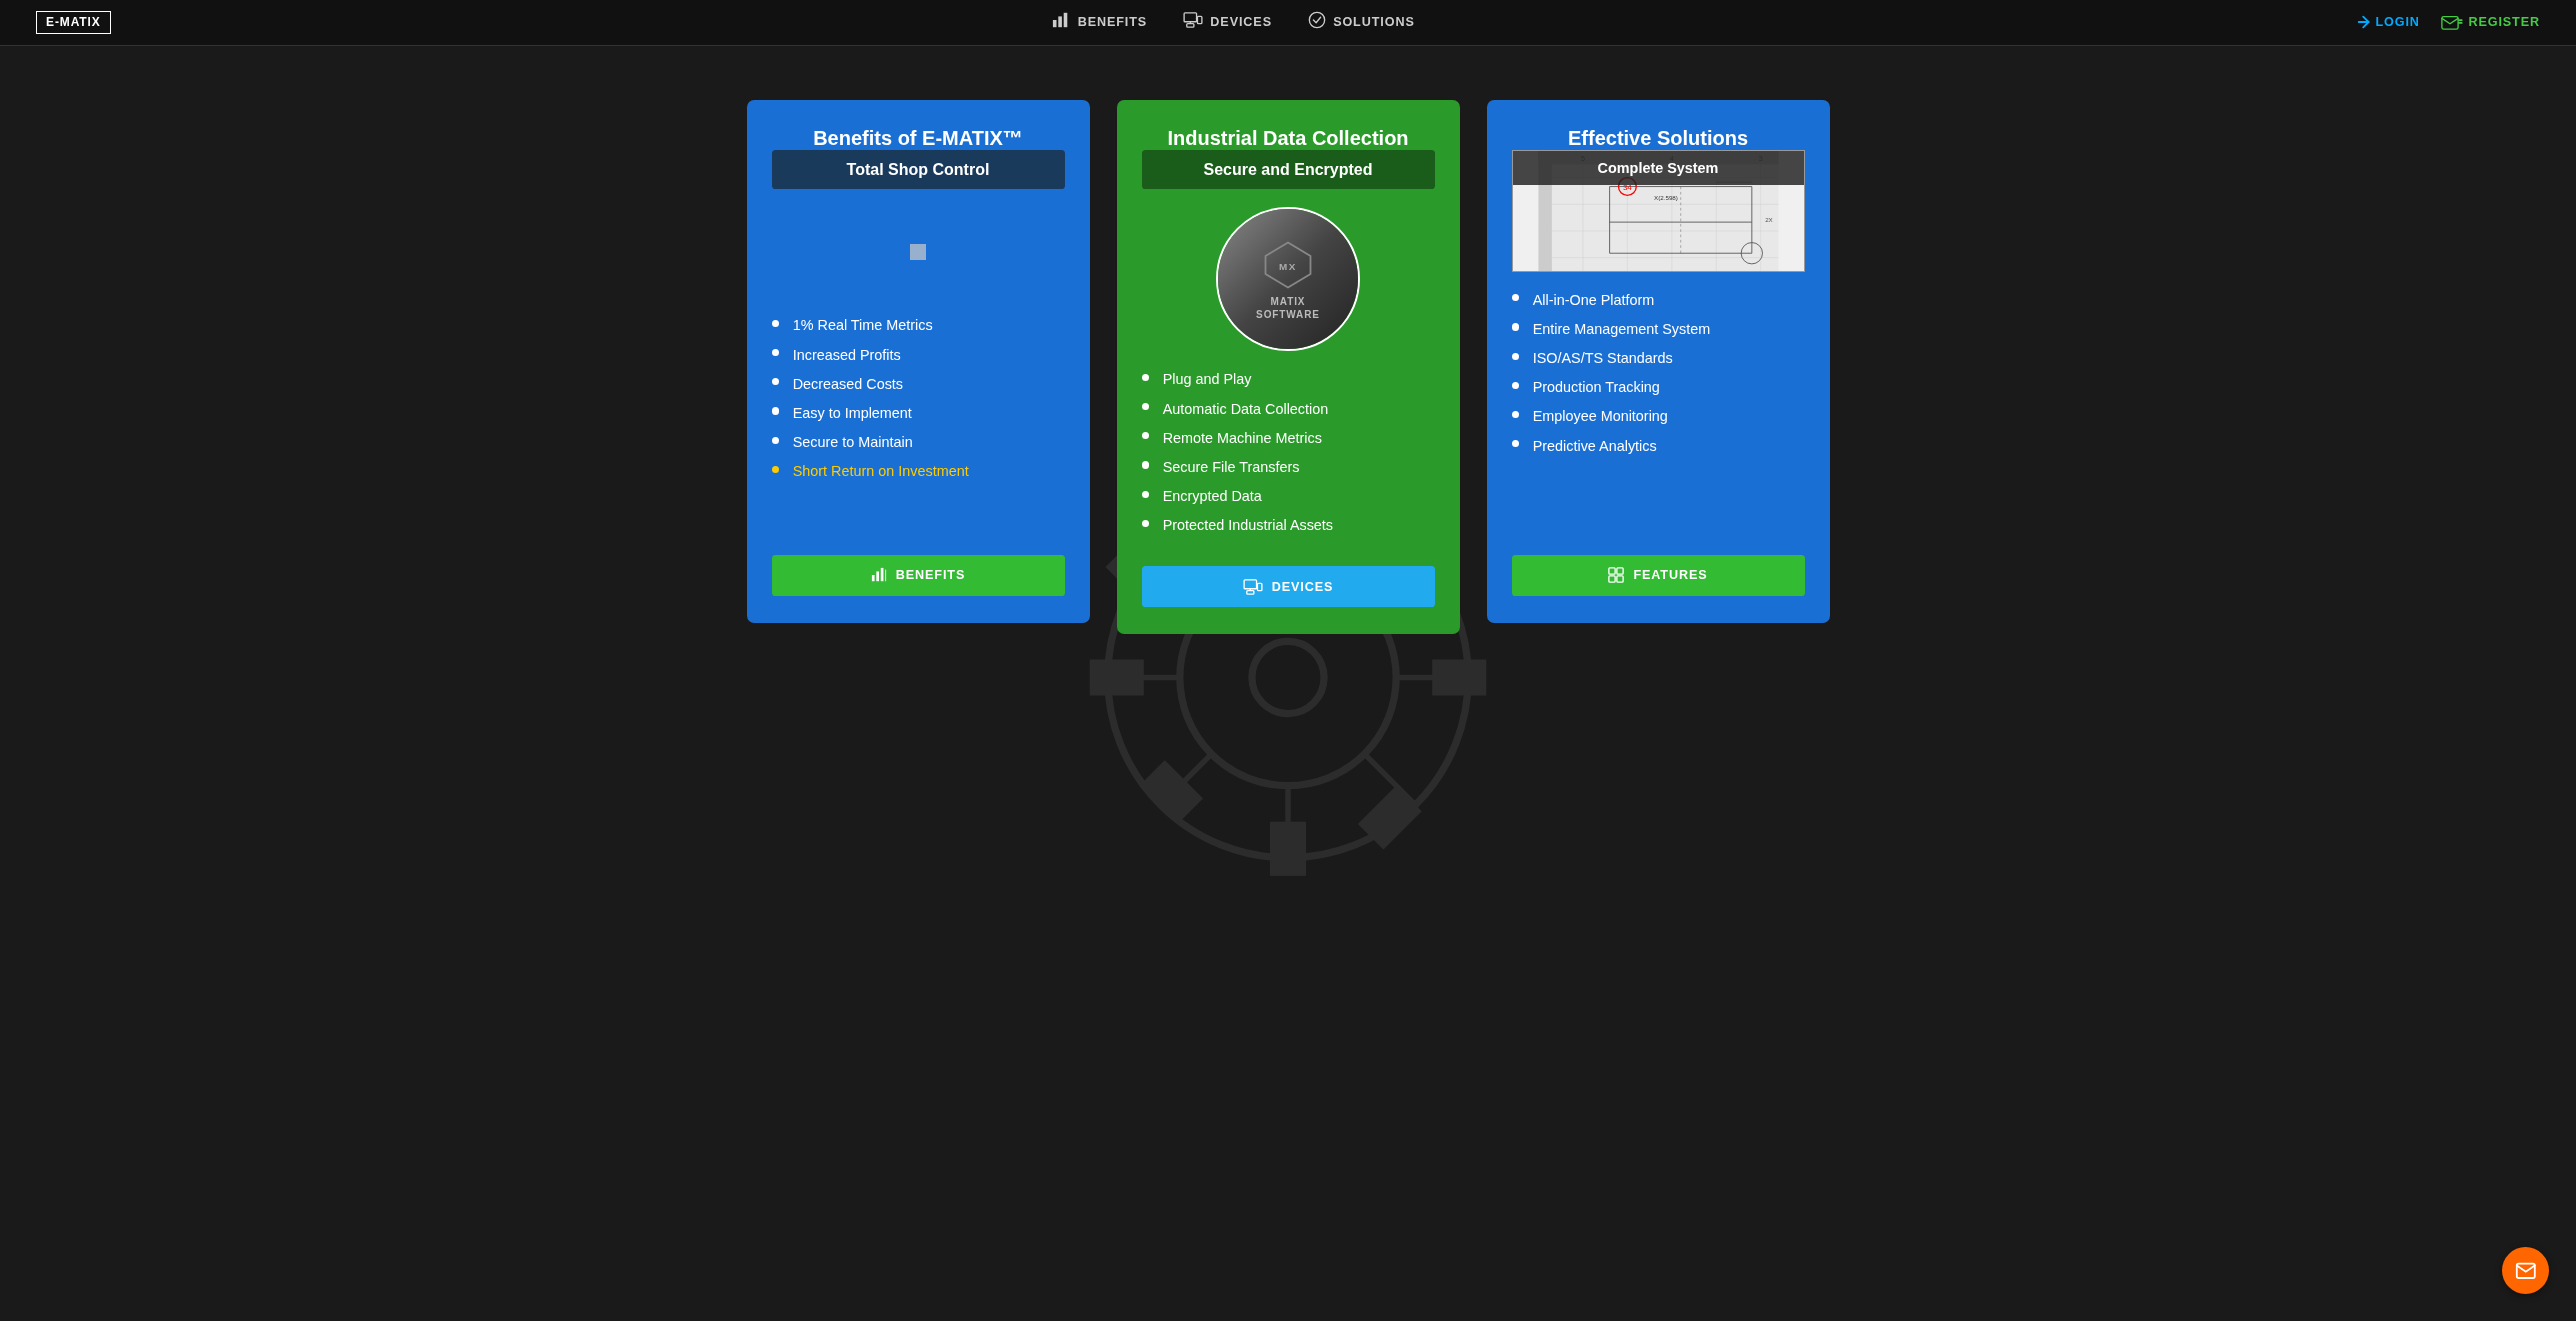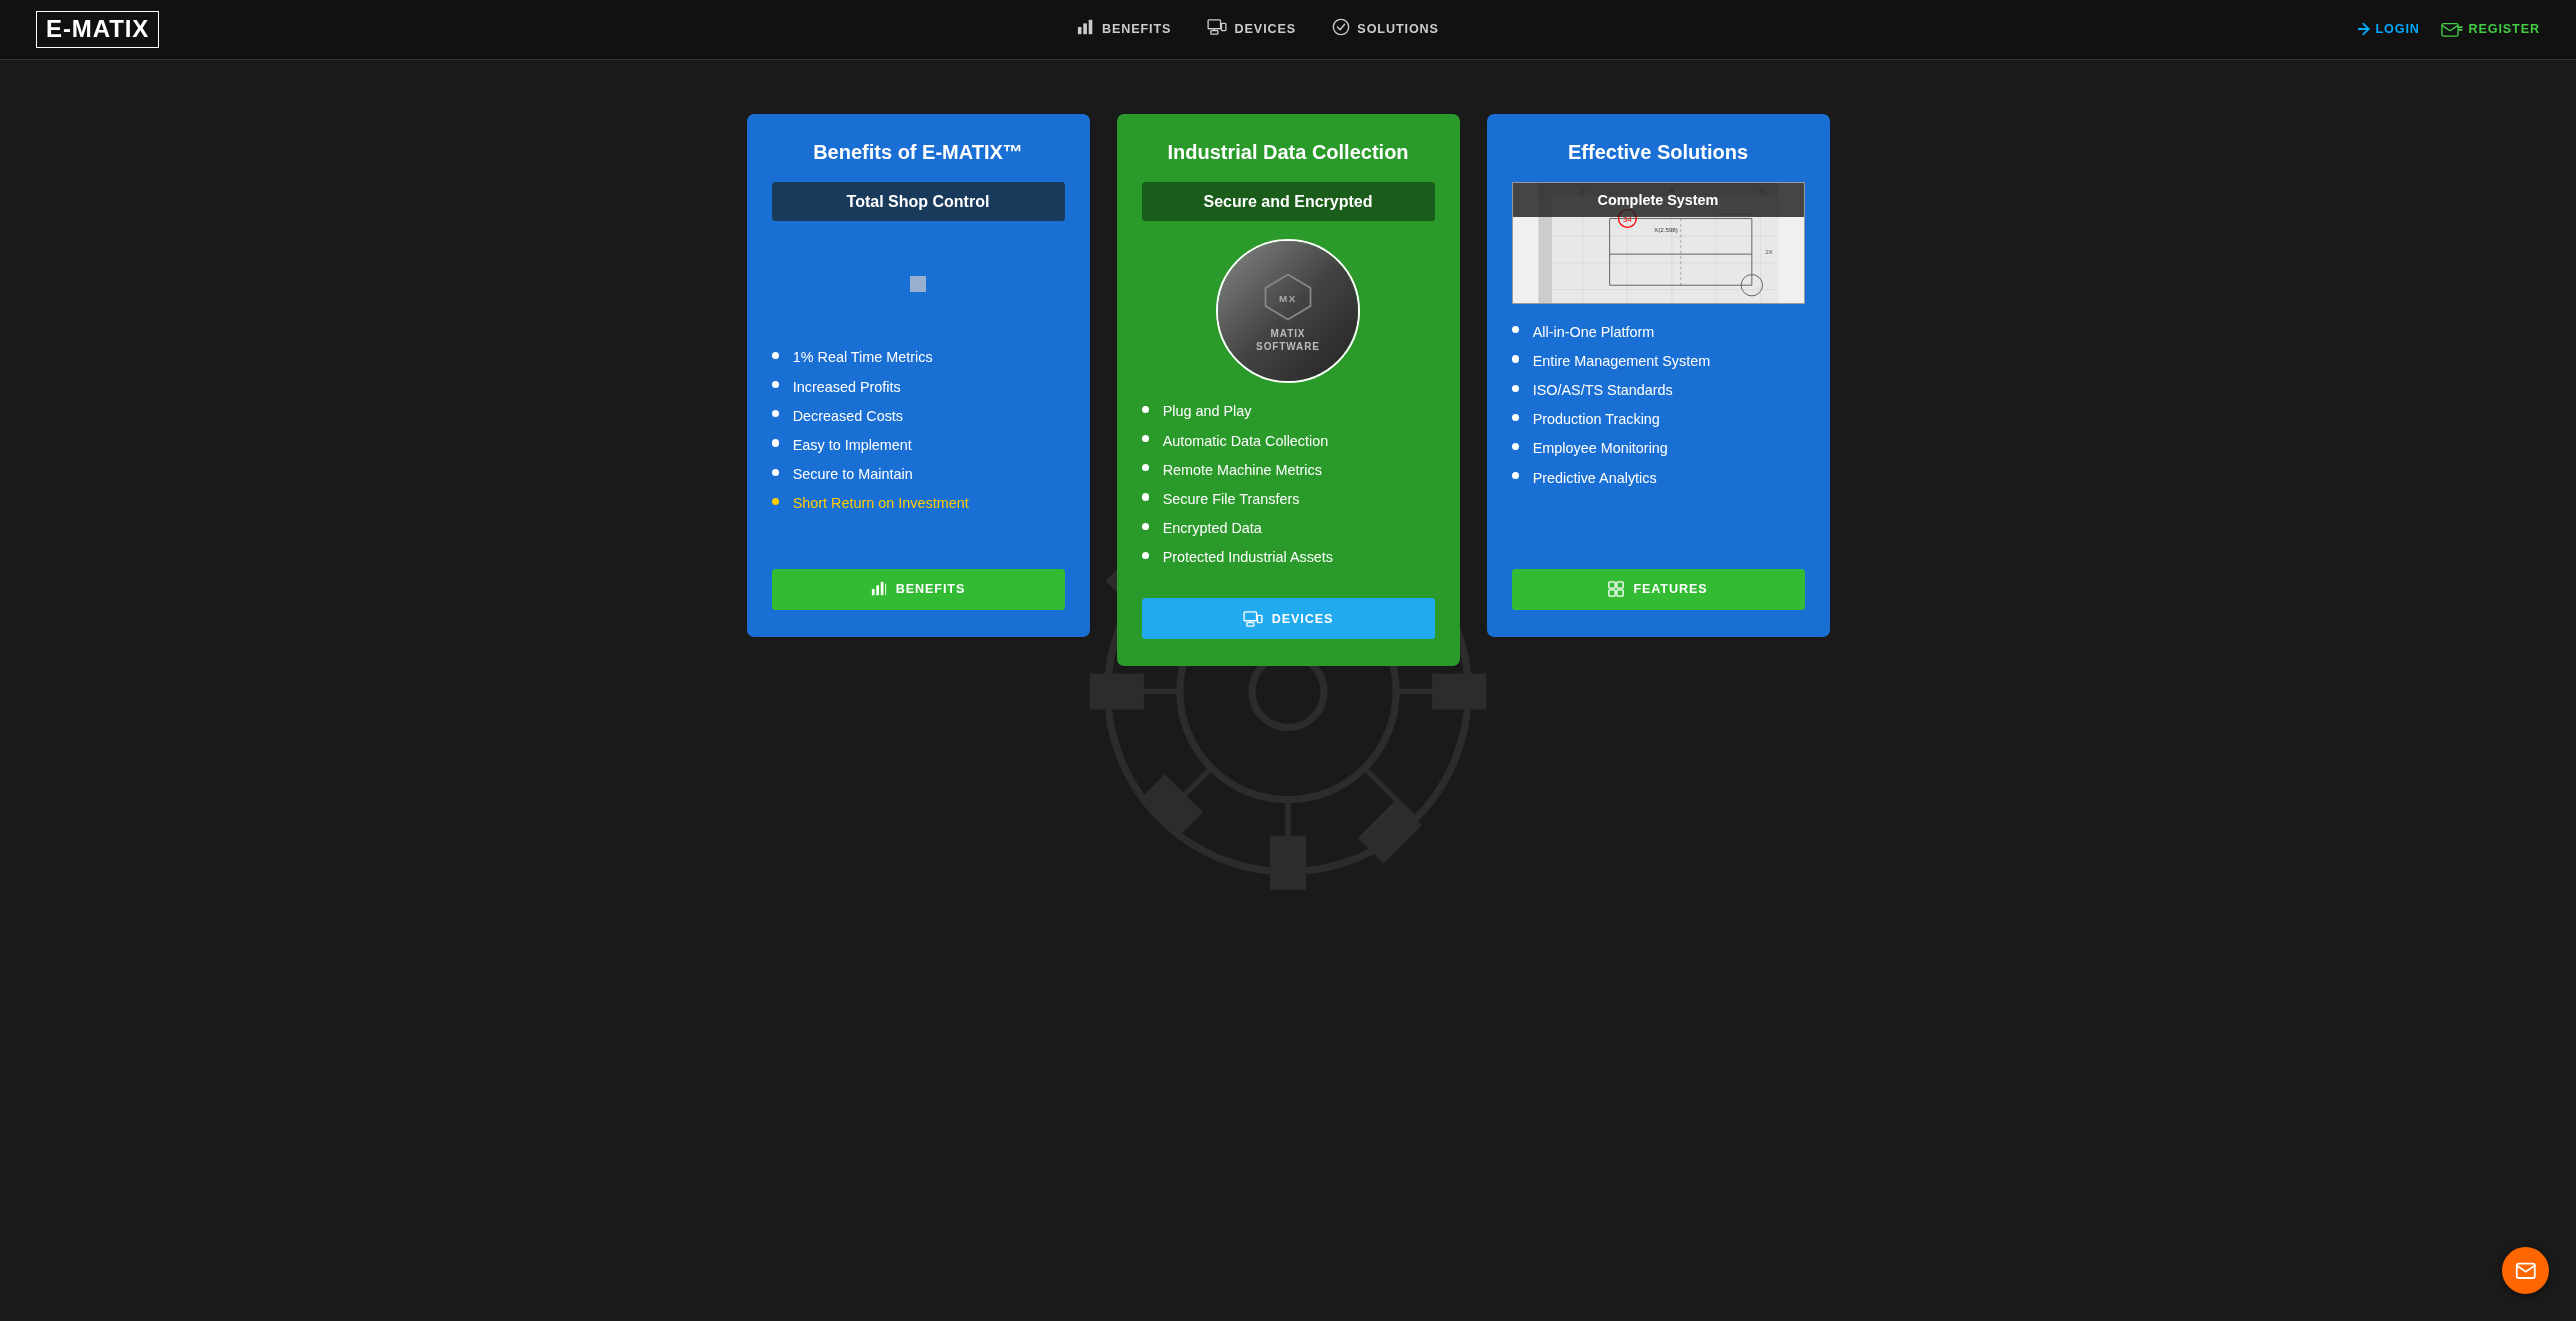--- a/index.html
+++ b/index.html
@@ -17,21 +17,21 @@
       align-items: center;
       justify-content: space-between;
       padding: 10.8px 36px;
       background: #111;
       border-bottom: 0.9px solid #333;
     }
     .nav-logo {
       border: 1.8px solid #fff;
       padding: 3.6px 9px;
       font-weight: 900;
-      font-size: 24px;
+      font-size: 12px;
       letter-spacing: 0.9px;
       color: #fff;
       text-transform: uppercase;
     }
     .nav-center {
       display: flex;
       gap: 36px;
       align-items: center;
     }
     .nav-item {
@@ -111,21 +111,20 @@
     .card-blue {
       background: #1a6fd4;
     }
     .card-green {
       background: #2a9a2a;
     }
     .card-title {
       font-size: 20px;
       font-weight: 600;
       text-align: center;
-      margin-bottom: 18px;
       color: #fff;
     }
     .card-subtitle-box {
       border-radius: 3.6px;
       padding: 10.8px 14.4px;
       text-align: center;
       font-size: 16px;
       font-weight: bold;
       margin-bottom: 18px;
       color: #fff;

